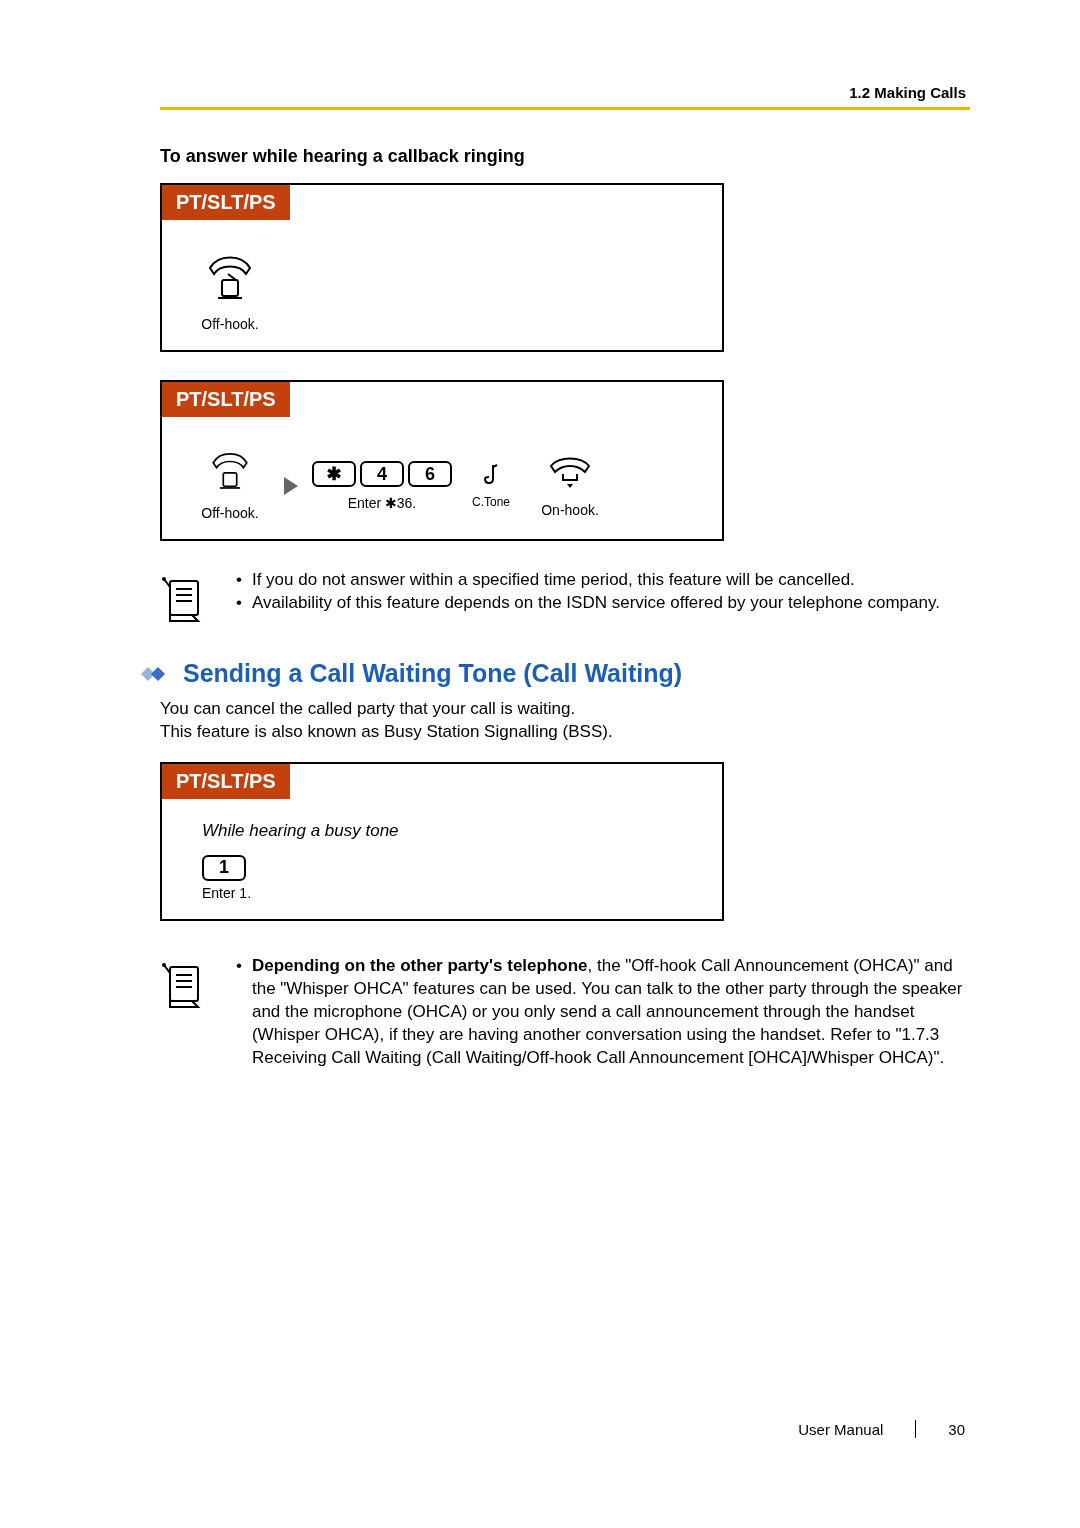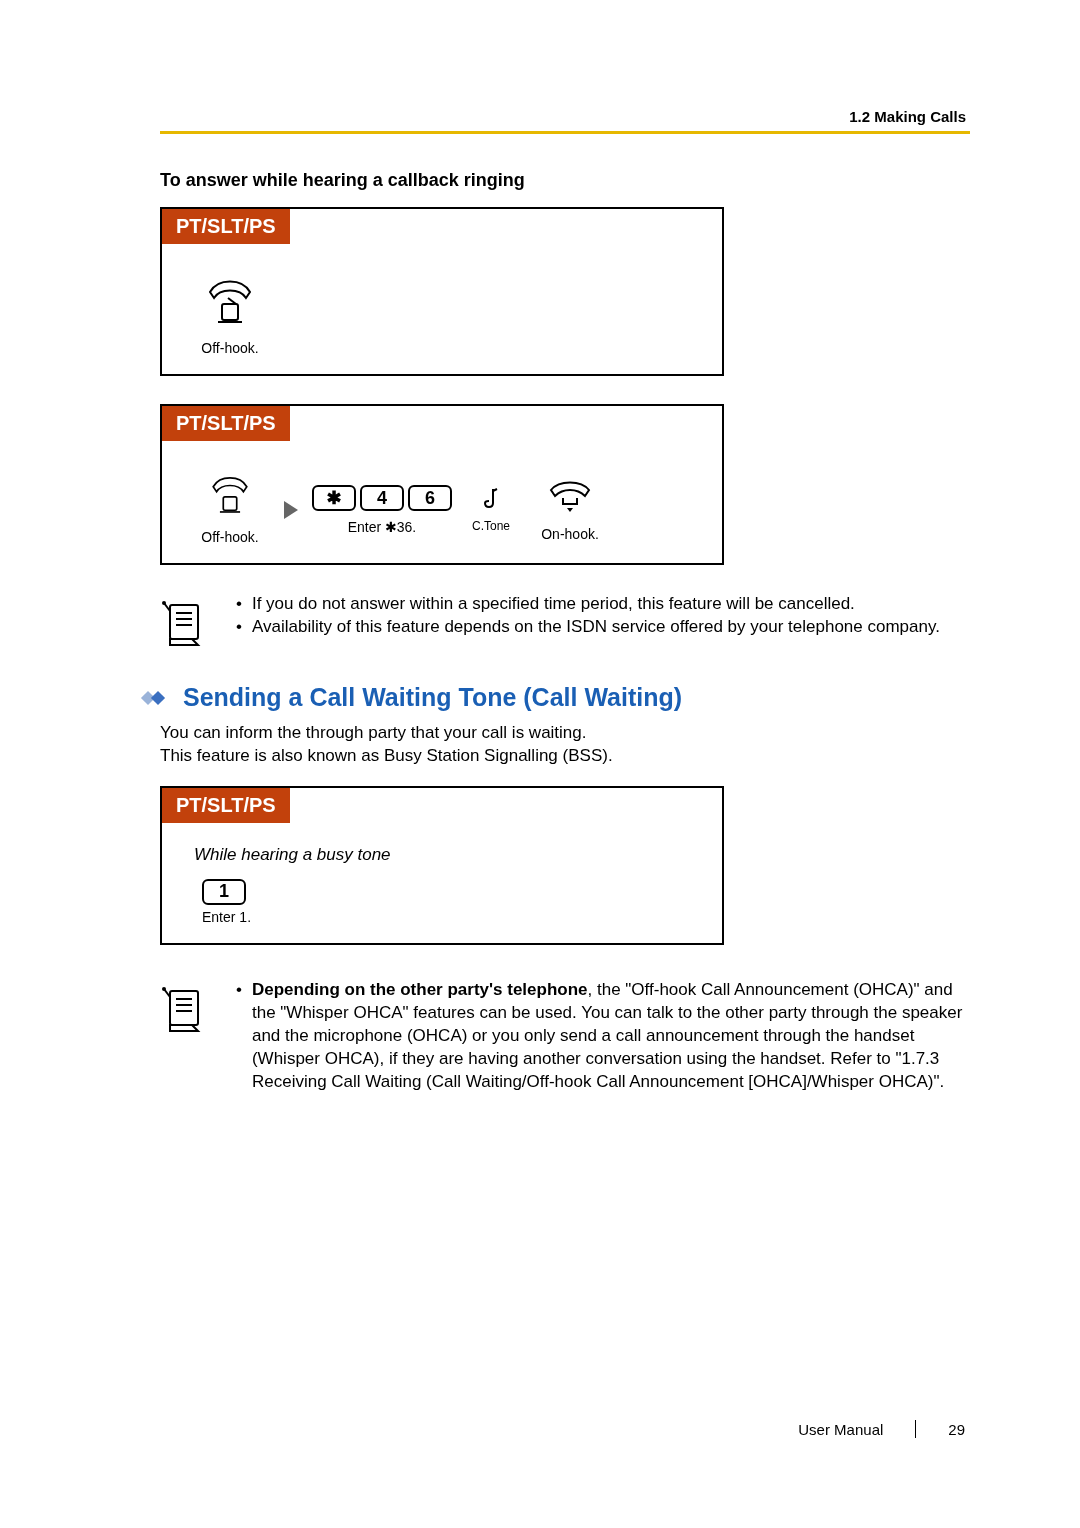--- a/index.html
+++ b/index.html
@@ -5,21 +5,21 @@
   body {
     margin: 0;
     padding: 0;
     font-family: Arial, Helvetica, sans-serif;
     background: #fff;
     width: 1080px;
     height: 1528px;
     position: relative;
   }
   .page-wrap {
-    padding: 108px 110px 0 160px;
+    padding: 84px 110px 0 160px;
   }
   .top-right-header {
     text-align: right;
     font-size: 15px;
     font-weight: bold;
     margin-bottom: 6px;
     padding-right: 4px;
   }
   .yellow-rule {
     height: 3px;
@@ -97,21 +97,21 @@
   }
   .diamond-set svg { display: block; }
   .body-text {
     font-size: 17px;
     line-height: 1.35;
     margin-bottom: 18px;
   }
   .italic-inst {
     font-style: italic;
     font-size: 17px;
-    margin-left: 4px;
+    margin-left: 12px;
     margin-bottom: 14px;
   }
   .footer-bar {
     position: absolute;
     bottom: 90px;
     right: 115px;
     font-size: 15px;
     display: flex;
     align-items: center;
     gap: 32px;
@@ -245,21 +245,21 @@
   <div class="section-title">
     <span class="diamond-set">
       <svg width="30" height="24" viewBox="0 0 30 24">
         <rect x="3" y="7" width="10" height="10" transform="rotate(45 8 12)" fill="#9ab3d9"></rect>
         <rect x="13" y="7" width="10" height="10" transform="rotate(45 18 12)" fill="#3a6fc0"></rect>
       </svg>
     </span>
     <span>Sending a Call Waiting Tone (Call Waiting)</span>
   </div>
   <div class="body-text">
-    <span>You can inform the through party that your call is waiting.</span><br>
+    <span>You can cancel the called party that your call is waiting.</span><br>
     <span>This feature is also known as Busy Station Signalling (BSS).</span>
   </div>
 
   <div class="proc-box">
     <div class="proc-tab">PT/SLT/PS</div>
     <div class="proc-body" style="padding-top:22px;">
       <div class="italic-inst">While hearing a busy tone</div>
       <div class="step-col" style="align-items:flex-start;margin-left:12px;">
         <span class="key-btn">1</span>
         <div class="proc-label" style="text-align:left;margin-top:4px;">Enter 1.</div>
@@ -289,14 +289,14 @@
         </span>
       </div>
     </div>
   </div>
 
 </div>
 
 <div class="footer-bar">
   <span>User Manual</span>
   <span class="divider"></span>
-  <span>29</span>
+  <span>30</span>
 </div>
 
 </body></html>

